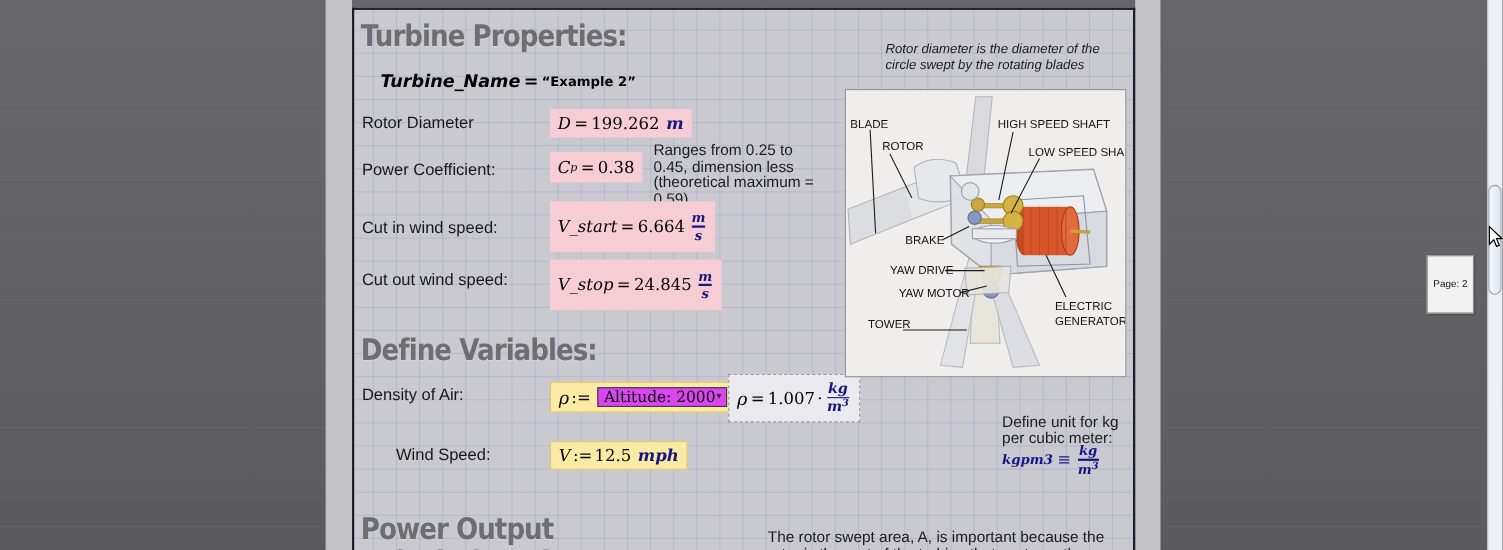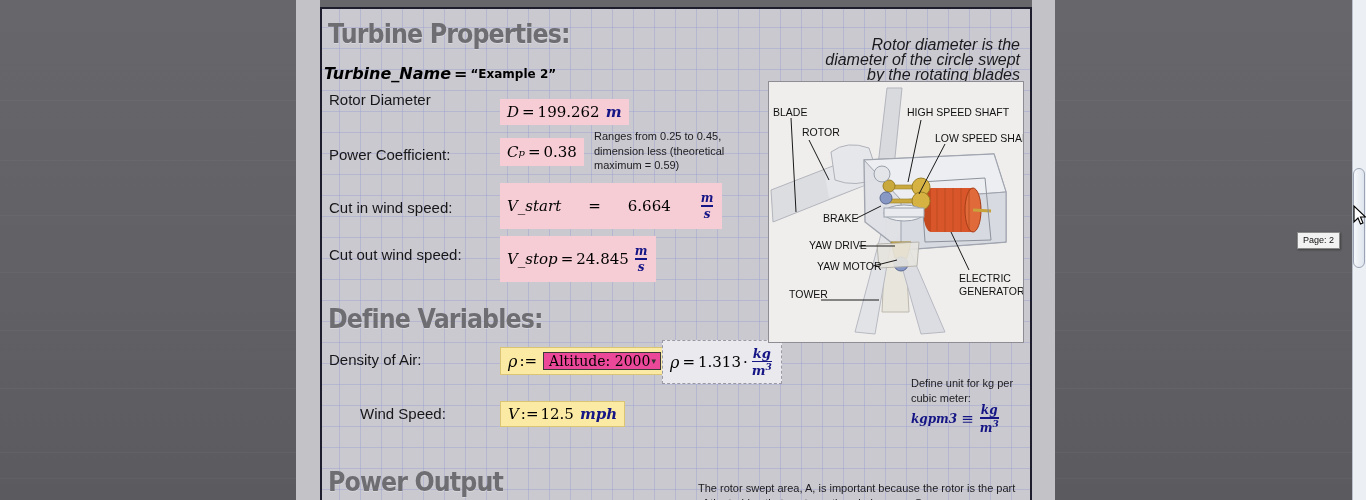--- a/index.html
+++ b/index.html
@@ -54,25 +54,25 @@
   .lbl{
     position:absolute;
     font-family:"Liberation Sans",sans-serif;
     font-size:15px;
     color:#17171a;
     white-space:nowrap;
   }
   .note{
     position:absolute;
     font-family:"Liberation Sans",sans-serif;
-    font-size:11px;
+    font-size:14px;
     line-height:14.5px;
     color:#1b1b1f;
   }
-  .note.italic{font-style:italic;font-size:16px;line-height:15px;text-align:right;}
+  .note.italic{font-style:italic;font-size:12px;line-height:15px;}
 
   
   .mathbox{
     position:absolute;
     display:flex;align-items:center;
     font-family:"DejaVu Serif",serif;
     font-size:15px;color:#000;
     padding:3px 7px;
     box-sizing:border-box;
     white-space:nowrap;
@@ -87,39 +87,39 @@
   .frac{display:inline-flex;flex-direction:column;align-items:center;vertical-align:middle;line-height:1;margin:0 2px;}
   .frac .nu{font-size:12px;padding-bottom:1px;}
   .frac .bar{width:100%;height:1.5px;background:#151585;}
   .frac .de{font-size:12px;padding-top:1px;}
   .sub{font-size:10px;vertical-align:-3px;font-style:italic;}
   .sup{font-size:9px;vertical-align:5px;}
 
   
   .ddl{
     display:inline-flex;align-items:center;gap:1px;
-    border:1px solid #3a3a3a;background:#ec4899;
+    border:1px solid #3a3a3a;background:#d946ef;
     padding:0 4px 0 5px;margin-left:4px;
     font-family:"DejaVu Serif",serif;font-size:14px;
   }
   .chev{font-size:9px;color:#333;line-height:1;}
 
   
   #figure{
     position:absolute;left:446px;top:72px;width:256px;height:262px;
     background:#eceaea;border:1px solid #8d8d93;box-sizing:border-box;overflow:hidden;
   }
   #figure svg{display:block;}
 
   
   #tooltip{
     position:absolute;left:1297px;top:232px;
     background:#f2f2f2;border:1px solid #8a8a8a;
     font-family:"Liberation Sans",sans-serif;font-size:9px;color:#111;
-    padding:2px 5px;line-height:11px;white-space:nowrap;
+    padding:20px 5px;line-height:11px;white-space:nowrap;
     box-shadow:1px 1px 2px rgba(0,0,0,.35);
   }
   #scrollbar{
     position:absolute;right:0;top:0;width:14px;height:500px;
     background:#eceff4;border-left:1px solid #b9bfc9;box-sizing:border-box;
   }
   #scroll-thumb{
     position:absolute;right:1px;top:168px;width:12px;height:100px;
     background:linear-gradient(90deg,#f6f8fb,#dfe5ee);
     border:1px solid #9aa4b4;border-radius:6px;box-sizing:border-box;
@@ -144,45 +144,45 @@
 
 <div class="strip" id="strip-left"></div>
 <div class="strip" id="strip-right"></div>
 
 <div id="page">
   <div id="paper">
     <div id="grid"></div>
 
     <div class="h-section" style="left:6px;top:10px;">Turbine Properties:</div>
 
-    <div class="mathbox" style="left:2px;top:55px;background:transparent;padding:0;align-items:center;">
+    <div class="mathbox" style="left:24px;top:55px;background:transparent;padding:0;align-items:center;">
       <span class="mvar" style="font-family:'DejaVu Sans',sans-serif;font-weight:bold;font-style:italic;font-size:16px;">Turbine_Name</span>
       <span style="font-family:'DejaVu Sans',sans-serif;font-weight:bold;font-size:16px;margin:0 3px;">=</span>
       <span style="font-family:'DejaVu Sans',sans-serif;font-weight:bold;font-size:12px;">“Example 2”</span>
     </div>
 
-    <div class="lbl" style="left:7px;top:82px;">Rotor Diameter</div>
+    <div class="lbl" style="left:7px;top:94px;">Rotor Diameter</div>
     <div class="mathbox mb-pink" style="left:178px;top:90px;height:26px;">
       <span class="mvar-n">D</span>
       <span style="margin:0 3px;">=</span>
       <span class="num">199.262</span>
       <span class="unit" style="margin-left:6px;">m</span>
     </div>
 
     <div class="lbl" style="left:7px;top:137px;">Power Coefficient:</div>
     <div class="mathbox mb-pink" style="left:178px;top:129px;height:28px;">
       <span class="mvar-n">C</span>
         <span class="sub">p</span>
       <span style="margin:0 3px;">=</span>
       <span class="num">0.38</span>
     </div>
     <div class="note" style="left:272px;top:120px;width:160px;">Ranges from 0.25 to 0.45, dimension less (theoretical maximum = 0.59)</div>
 
     <div class="lbl" style="left:7px;top:190px;">Cut in wind speed:</div>
-    <div class="mathbox mb-pink" style="left:178px;top:174px;height:46px;gap:24px;">
+    <div class="mathbox mb-pink" style="left:178px;top:174px;height:46px;">
       <span class="mvar-n">V_start</span>
       <span style="margin:0 3px;">=</span>
       <span class="num">6.664</span>
       <span class="frac unit" style="margin-left:6px;">
         <span class="nu">m</span>
         <span class="bar"></span>
         <span class="de">s</span>
       </span>
     </div>
 
@@ -206,21 +206,21 @@
       <span style="margin:0 2px;">:=</span>
       <span class="ddl">
         <span>Altitude: 2000</span>
         <span class="chev">▾</span>
       </span>
     </div>
 
     <div class="mathbox mb-plain" style="left:340px;top:331px;height:44px;">
       <span class="mvar-n" style="font-size:16px;">ρ</span>
       <span style="margin:0 3px;">=</span>
-      <span class="num">1.313</span>
+      <span class="num">1.007</span>
       <span style="margin:0 2px;">·</span>
       <span class="frac unit">
         <span class="nu" style="font-size:13px;">kg</span>
         <span class="bar"></span>
         <span class="de" style="font-size:13px;"><span>m</span><span class="sup">3</span></span>
       </span>
     </div>
 
     <div class="lbl" style="left:7px;top:396px;margin-left:31px;">Wind Speed:</div>
     <div class="mathbox mb-yellow" style="left:178px;top:392px;height:26px;">

